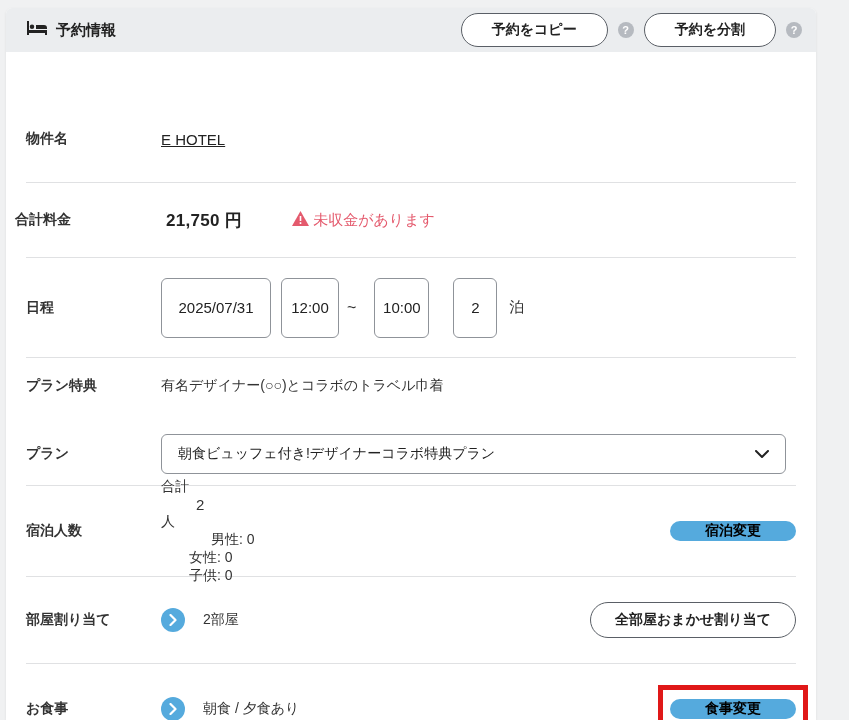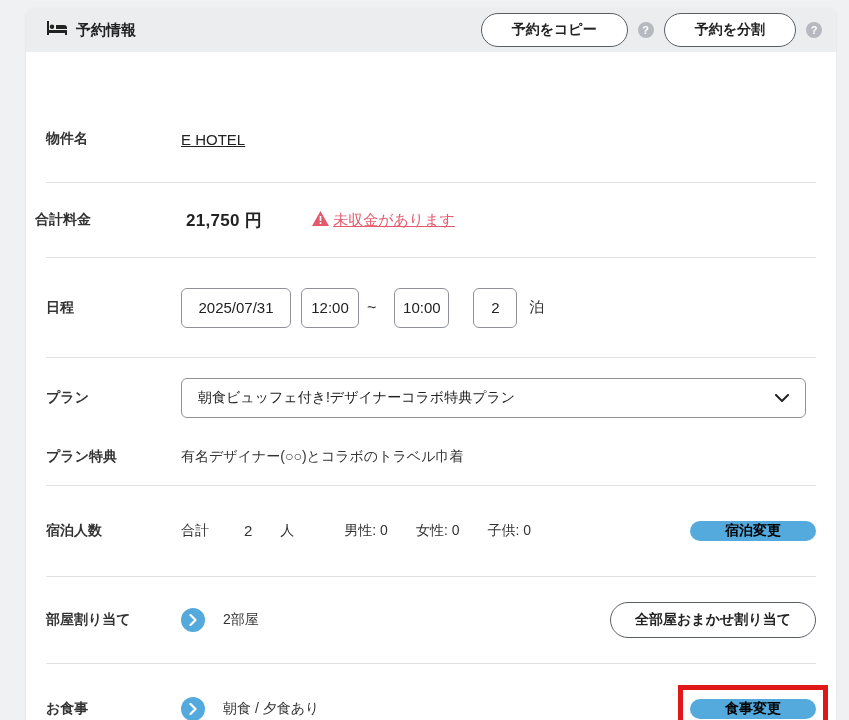--- a/index.html
+++ b/index.html
@@ -3,21 +3,21 @@
 <meta charset="utf-8">
 <style>
   * { margin:0; padding:0; box-sizing:border-box; }
   html,body { width:849px; height:720px; overflow:hidden; }
   body {
     background:#f0f1f2;
     font-family:"Liberation Sans","DejaVu Sans",sans-serif;
     color:#333;
   }
   .card {
-    position:absolute; left:26px; top:8px; width:810px; height:712px;
+    position:absolute; left:6px; top:8px; width:810px; height:712px;
     background:#fff; border-radius:6px 6px 0 0;
     box-shadow:0 1px 3px rgba(0,0,0,.08);
   }
   
   .card-header {
     height:44px; background:#ebedef; border-radius:6px 6px 0 0;
     display:flex; align-items:center; padding:0 14px 0 20px;
   }
   .header-left { display:flex; align-items:center; gap:8px; }
   .header-title { font-size:15px; font-weight:bold; color:#222; }
@@ -33,38 +33,38 @@
     color:#fff; font-size:11px; font-weight:bold;
     display:flex; align-items:center; justify-content:center; cursor:pointer;
   }
   
   .row { display:flex; align-items:center; padding:0 20px; }
   .row-label { width:135px; min-width:135px; font-size:14px; font-weight:bold; color:#333; }
   .divider { border-bottom:1px solid #e0e1e3; margin:0 20px; }
   .link { color:#222; font-size:15px; text-decoration:underline; cursor:pointer; }
   .amount { font-size:17px; font-weight:bold; color:#222; letter-spacing:.3px;margin-left:16px; }
   .warning { display:flex; align-items:center; gap:4px; margin-left:50px; cursor:pointer; }
-  .warning-text { color:#e45a6d; font-size:15px; text-decoration:underline; }
+  .warning-text { color:#e45a6d; font-size:15px; }
   .ibox {
-    border:1px solid #8f9399; border-radius:6px; height:40px;
+    border:1px solid #8f9399; border-radius:6px; height:60px;
     font-size:15px; color:#222; text-align:center; background:#fff;
     font-family:inherit;
   }
   .date-wrap { position:relative; }
   .date-wrap .cal { position:absolute; left:12px; top:13px; pointer-events:none; }
   .tilde { font-size:16px; color:#333; margin:0 8px; }
   .nights-unit { font-size:15px; margin-left:12px; }
   .select-box {
     width:625px; height:40px; border:1px solid #8f9399; border-radius:6px;
     display:flex; align-items:center; padding:0 16px; font-size:14px; color:#222;
     cursor:pointer; background:#fff;
   }
   .select-box .chev { margin-left:auto; }
   .plain-text { font-size:14px; color:#333; }
-  .guest-group { display:flex; align-items:flex-start; font-size:14px; color:#333; }
+  .guest-group { display:flex; align-items:flex-start; font-size:14px; color:#333;flex-direction:column; }
   .blue-btn {
     background:#55aadd; color:#000000; border:none; border-radius:18px;
     height:20px; width:126px; font-size:14px; font-weight:bold; cursor:pointer;
     display:flex; align-items:center; justify-content:center; font-family:inherit;
   }
   .outline-btn {
     background:#fff; border:1px solid #5a5f66; border-radius:18px;
     height:36px; padding:0 24px; font-size:14px; font-weight:bold; color:#222;
     cursor:pointer; display:flex; align-items:center; justify-content:center;
     font-family:inherit;
@@ -125,35 +125,35 @@
     <div class="row-label">日程</div>
     <input class="ibox" style="width: 110px;" value="2025/07/31">
     <input class="ibox" style="width: 58px; margin-left: 10px;" value="12:00">
     <span class="tilde">~</span>
     <input class="ibox" style="width: 55px; margin-left: 10px;" value="10:00">
     <input class="ibox" style="width: 44px; margin-left: 24px;" value="2">
     <span class="nights-unit">泊</span>
   </div>
   <div class="divider"></div>
 
+  <div class="row" style="height:56px;">
+    <div class="row-label">プラン特典</div>
+    <span class="plain-text">有名デザイナー(○○)とコラボのトラベル巾着</span>
+  </div>
+
   <div class="row" style="height:71px; padding-top:8px;">
     <div class="row-label">プラン</div>
     <div class="select-box">
       <span>朝食ビュッフェ付き!デザイナーコラボ特典プラン</span>
       <span class="chev">
         <svg width="14" height="9" viewBox="0 0 14 9">
             <path d="M1 1l6 6 6-6" stroke="#222" stroke-width="2" fill="none" stroke-linecap="round" stroke-linejoin="round"></path>
           </svg>
       </span>
     </div>
-  </div>
-
-  <div class="row" style="height:56px;">
-    <div class="row-label">プラン特典</div>
-    <span class="plain-text">有名デザイナー(○○)とコラボのトラベル巾着</span>
   </div>
   <div class="divider"></div>
 
   <div class="row" style="height:90px;">
     <div class="row-label">宿泊人数</div>
     <div class="guest-group">
       <span>合計</span>
       <span style="margin:0 28px 0 35px; font-size:15px;">2</span>
       <span>人</span>
       <span style="margin-left:50px;">男性: 0</span>

